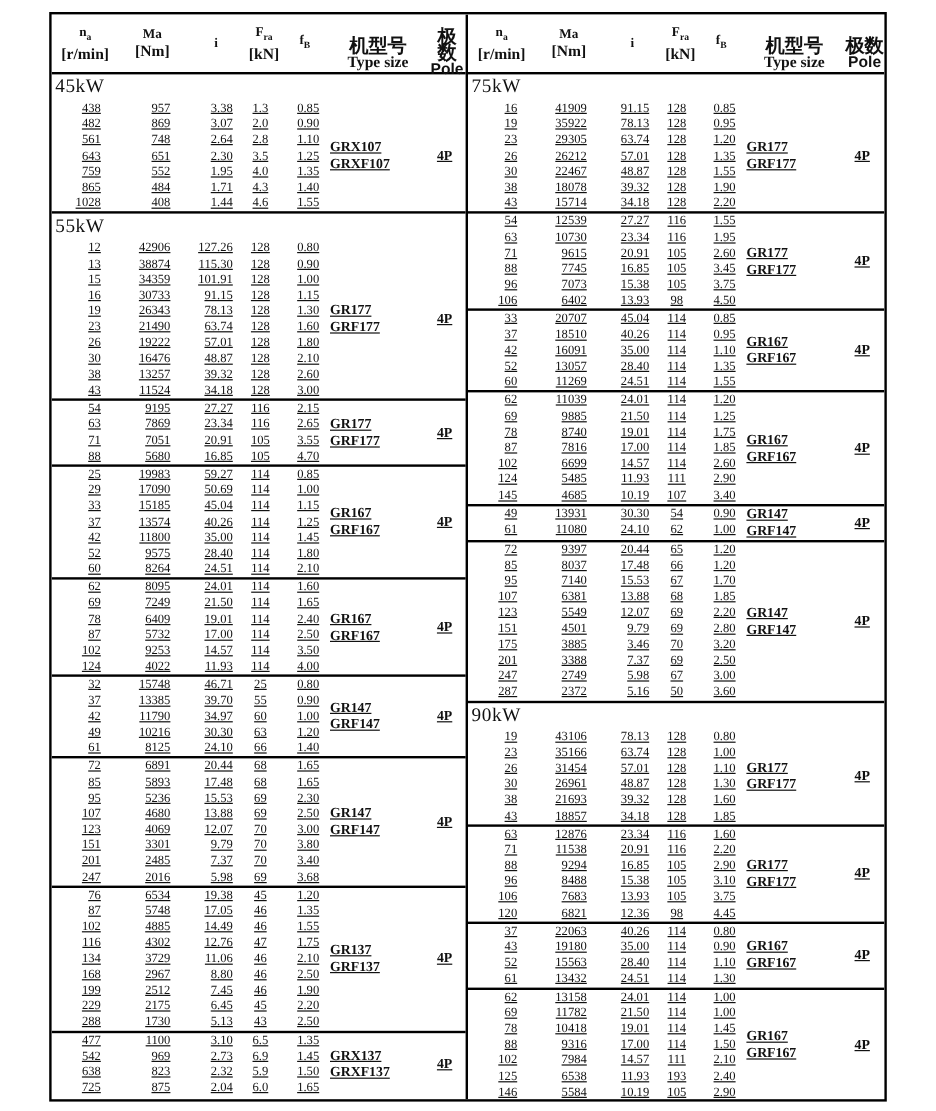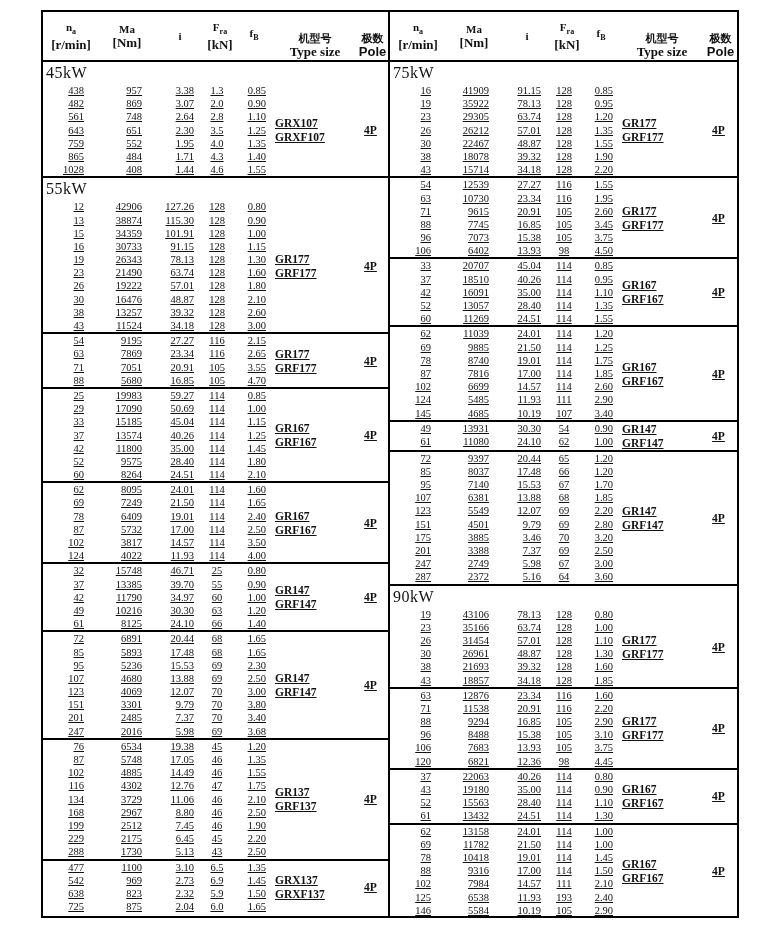--- a/index.html
+++ b/index.html
@@ -9,21 +9,21 @@
            border:2px solid #000; display:flex; background:#fff; overflow:hidden; }
   .half { width:50%; display:flex; flex-direction:column; }
   .half.left { border-right:2px solid #000; }
 
   .hdr { display:flex; height:50px; border-bottom:2px solid #000; align-items:center; flex:0 0 auto; }
   .hcell { text-align:center; font-weight:bold; font-size:11px; line-height:13px; }
   .hcell sub { font-size:8px; }
   .hl2 { font-size:13px; }
   .hcell.hw0{width:56px}.hcell.hw1{width:56px}.hcell.hw2{width:50px}.hcell.hw3{width:30px}
   .hcell.hw4{width:38px}.hcell.hw5{width:84px}.hcell.hw6{flex:1}
-  .hcell.hw5 .hl1, .hcell.hw6 .hl1 { font-size:11px;margin-top:17px; }
+  .hcell.hw5 .hl1, .hcell.hw6 .hl1 { font-size:16px;margin-top:17px; }
   .hcell.hw6 { font-family:"Liberation Sans", sans-serif; font-size:11px; }
 
   .sec-title { font-size:16px; font-weight:normal; height:22px; line-height:22px;
                padding-left:3px; flex:0 0 auto; letter-spacing:0.5px; }
 
   .group { display:flex; border-bottom:2px solid #000; flex:0 0 auto;text-decoration:underline; }
   .half > .group:last-child { border-bottom:none; }
   .nums { display:grid; grid-template-columns:52px 56px 52px 28px 38px; grid-auto-rows:13.2px; }
   .cell { font-size:10.5px; line-height:13.2px; white-space:nowrap; }
   .c0 { text-align:right; padding-right:11px; }
@@ -264,21 +264,21 @@
           <div class="cell c1">6409</div>
           <div class="cell c2">19.01</div>
           <div class="cell c3">114</div>
           <div class="cell c4">2.40</div>
           <div class="cell c0">87</div>
           <div class="cell c1">5732</div>
           <div class="cell c2">17.00</div>
           <div class="cell c3">114</div>
           <div class="cell c4">2.50</div>
           <div class="cell c0">102</div>
-          <div class="cell c1">3817</div>
+          <div class="cell c1">9253</div>
           <div class="cell c2">14.57</div>
           <div class="cell c3">114</div>
           <div class="cell c4">3.50</div>
           <div class="cell c0">124</div>
           <div class="cell c1">4022</div>
           <div class="cell c2">11.93</div>
           <div class="cell c3">114</div>
           <div class="cell c4">4.00</div>
         </div>
         <div class="typecol">
@@ -707,21 +707,21 @@
           <div class="cell c3">69</div>
           <div class="cell c4">2.50</div>
           <div class="cell c0">247</div>
           <div class="cell c1">2749</div>
           <div class="cell c2">5.98</div>
           <div class="cell c3">67</div>
           <div class="cell c4">3.00</div>
           <div class="cell c0">287</div>
           <div class="cell c1">2372</div>
           <div class="cell c2">5.16</div>
-          <div class="cell c3">64</div>
+          <div class="cell c3">50</div>
           <div class="cell c4">3.60</div>
         </div>
         <div class="typecol">
           <div class="typeline">GR147</div>
           <div class="typeline">GRF147</div>
         </div>
         <div class="polecol">4P</div>
       </div>
       <div class="sec-title">90kW</div>
       <div class="group">

